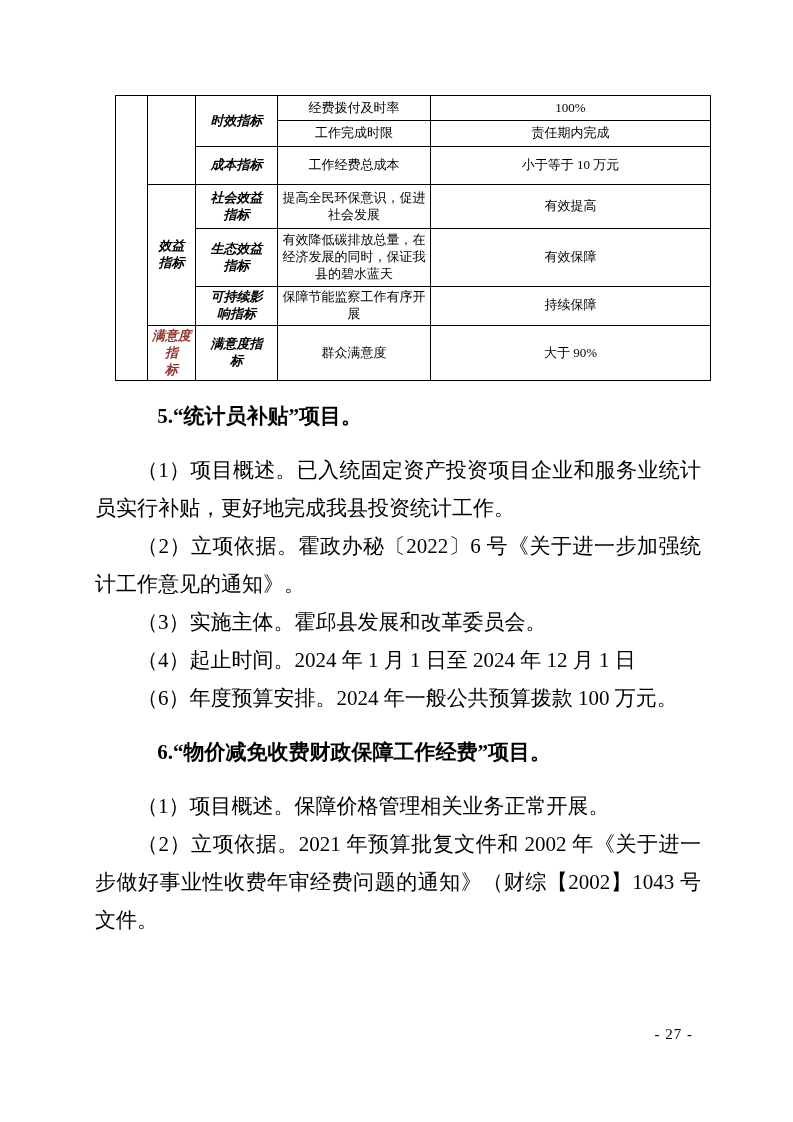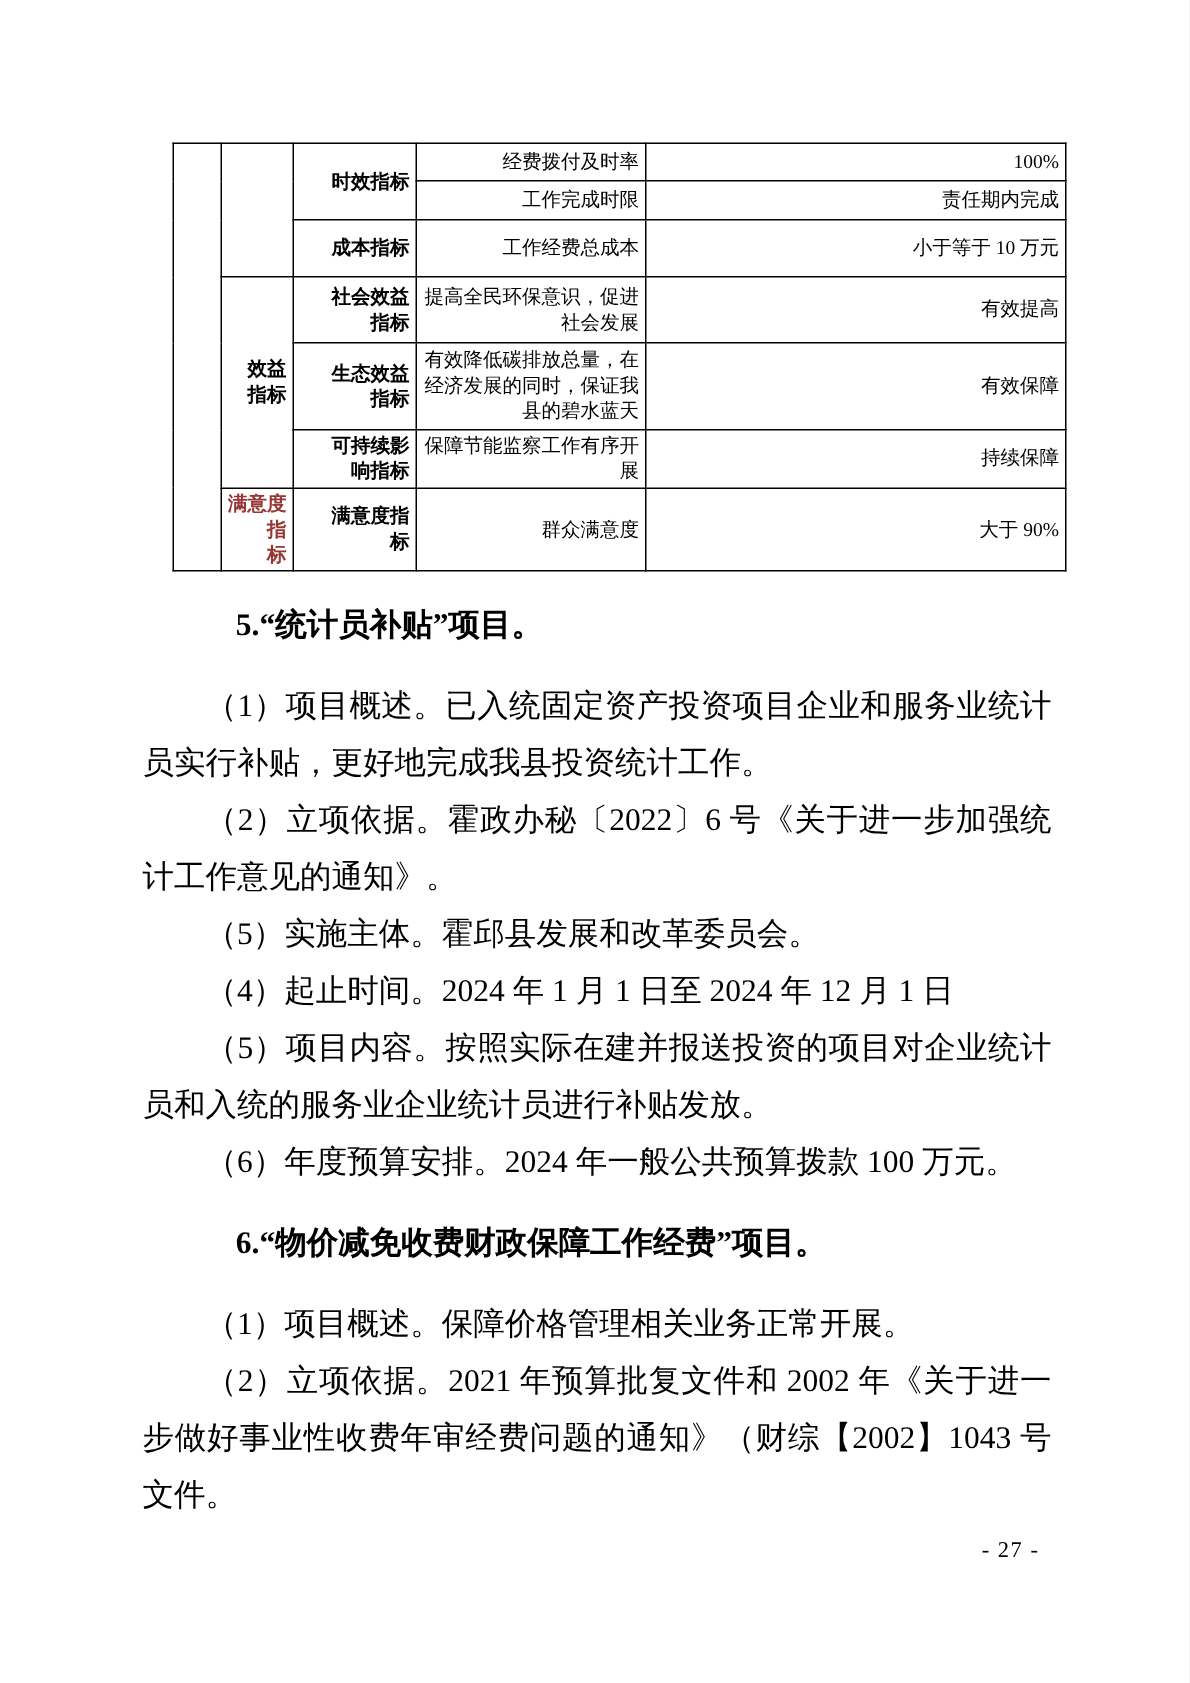--- a/index.html
+++ b/index.html
@@ -6,25 +6,25 @@
   .page{
     width:793px;height:1122px;margin:0 auto;background:#ffffff;position:relative;
     color:#000;font-family:"Liberation Serif","DejaVu Serif",serif;overflow:hidden;
   }
   .content{position:absolute;left:95px;top:95px;width:606px;}
 
   
   table.perf{border-collapse:collapse;table-layout:fixed;margin-left:20px;width:595px;}
   table.perf td{
     border:1px solid #000;font-size:13px;line-height:1.3;
-    padding:2px 4px;vertical-align:middle;text-align:right;
+    padding:2px 4px;vertical-align:middle;text-align:center;
     word-break:break-all;
   }
   td.name{text-align:left;font-size:12.5px;}
-  td.cat, td.grp{font-weight:bold;white-space:pre-line;}
+  td.cat, td.grp{font-weight:bold;white-space:pre-line;font-style:italic;}
   tr.r1{height:25px;} tr.r2{height:26px;} tr.r3{height:38px;}
   tr.r4{height:44px;} tr.r5{height:58px;} tr.r6{height:38px;} tr.r7{height:38px;}
 
   
   .body-text{margin-top:16px;font-size:21px;line-height:38px;text-align:justify;}
   .body-text p{margin:0;text-indent:2em;}
   .body-text h3{margin:16px;font-size:21px;line-height:38px;text-indent:2.2em;font-weight:bold;}
 
   .page-number{position:absolute;top:1026px;right:100px;font-size:15px;letter-spacing:1px;text-align:center;}
 </style>
@@ -87,23 +87,22 @@
           <td class="name">群众满意度</td>
           <td class="val">大于 90%</td>
         </tr>
       </tbody>
     </table>
 
     <div class="body-text">
       <h3>5.“统计员补贴”项目。</h3>
       <p>（1）项目概述。已入统固定资产投资项目企业和服务业统计员实行补贴，更好地完成我县投资统计工作。</p>
       <p>（2）立项依据。霍政办秘〔2022〕6 号《关于进一步加强统计工作意见的通知》。</p>
-      <p>（5）实施主体。霍邱县发展和改革委员会。</p>
+      <p>（3）实施主体。霍邱县发展和改革委员会。</p>
       <p>（4）起止时间。2024 年 1 月 1 日至 2024 年 12 月 1 日</p>
-      <p>（5）项目内容。按照实际在建并报送投资的项目对企业统计员和入统的服务业企业统计员进行补贴发放。</p>
       <p>（6）年度预算安排。2024 年一般公共预算拨款 100 万元。</p>
 
       <h3>6.“物价减免收费财政保障工作经费”项目。</h3>
       <p>（1）项目概述。保障价格管理相关业务正常开展。</p>
       <p>（2）立项依据。2021 年预算批复文件和 2002 年《关于进一步做好事业性收费年审经费问题的通知》（财综【2002】1043 号文件。</p>
     </div>
 
   </div>
 
   <div class="page-number">- 27 -</div>

